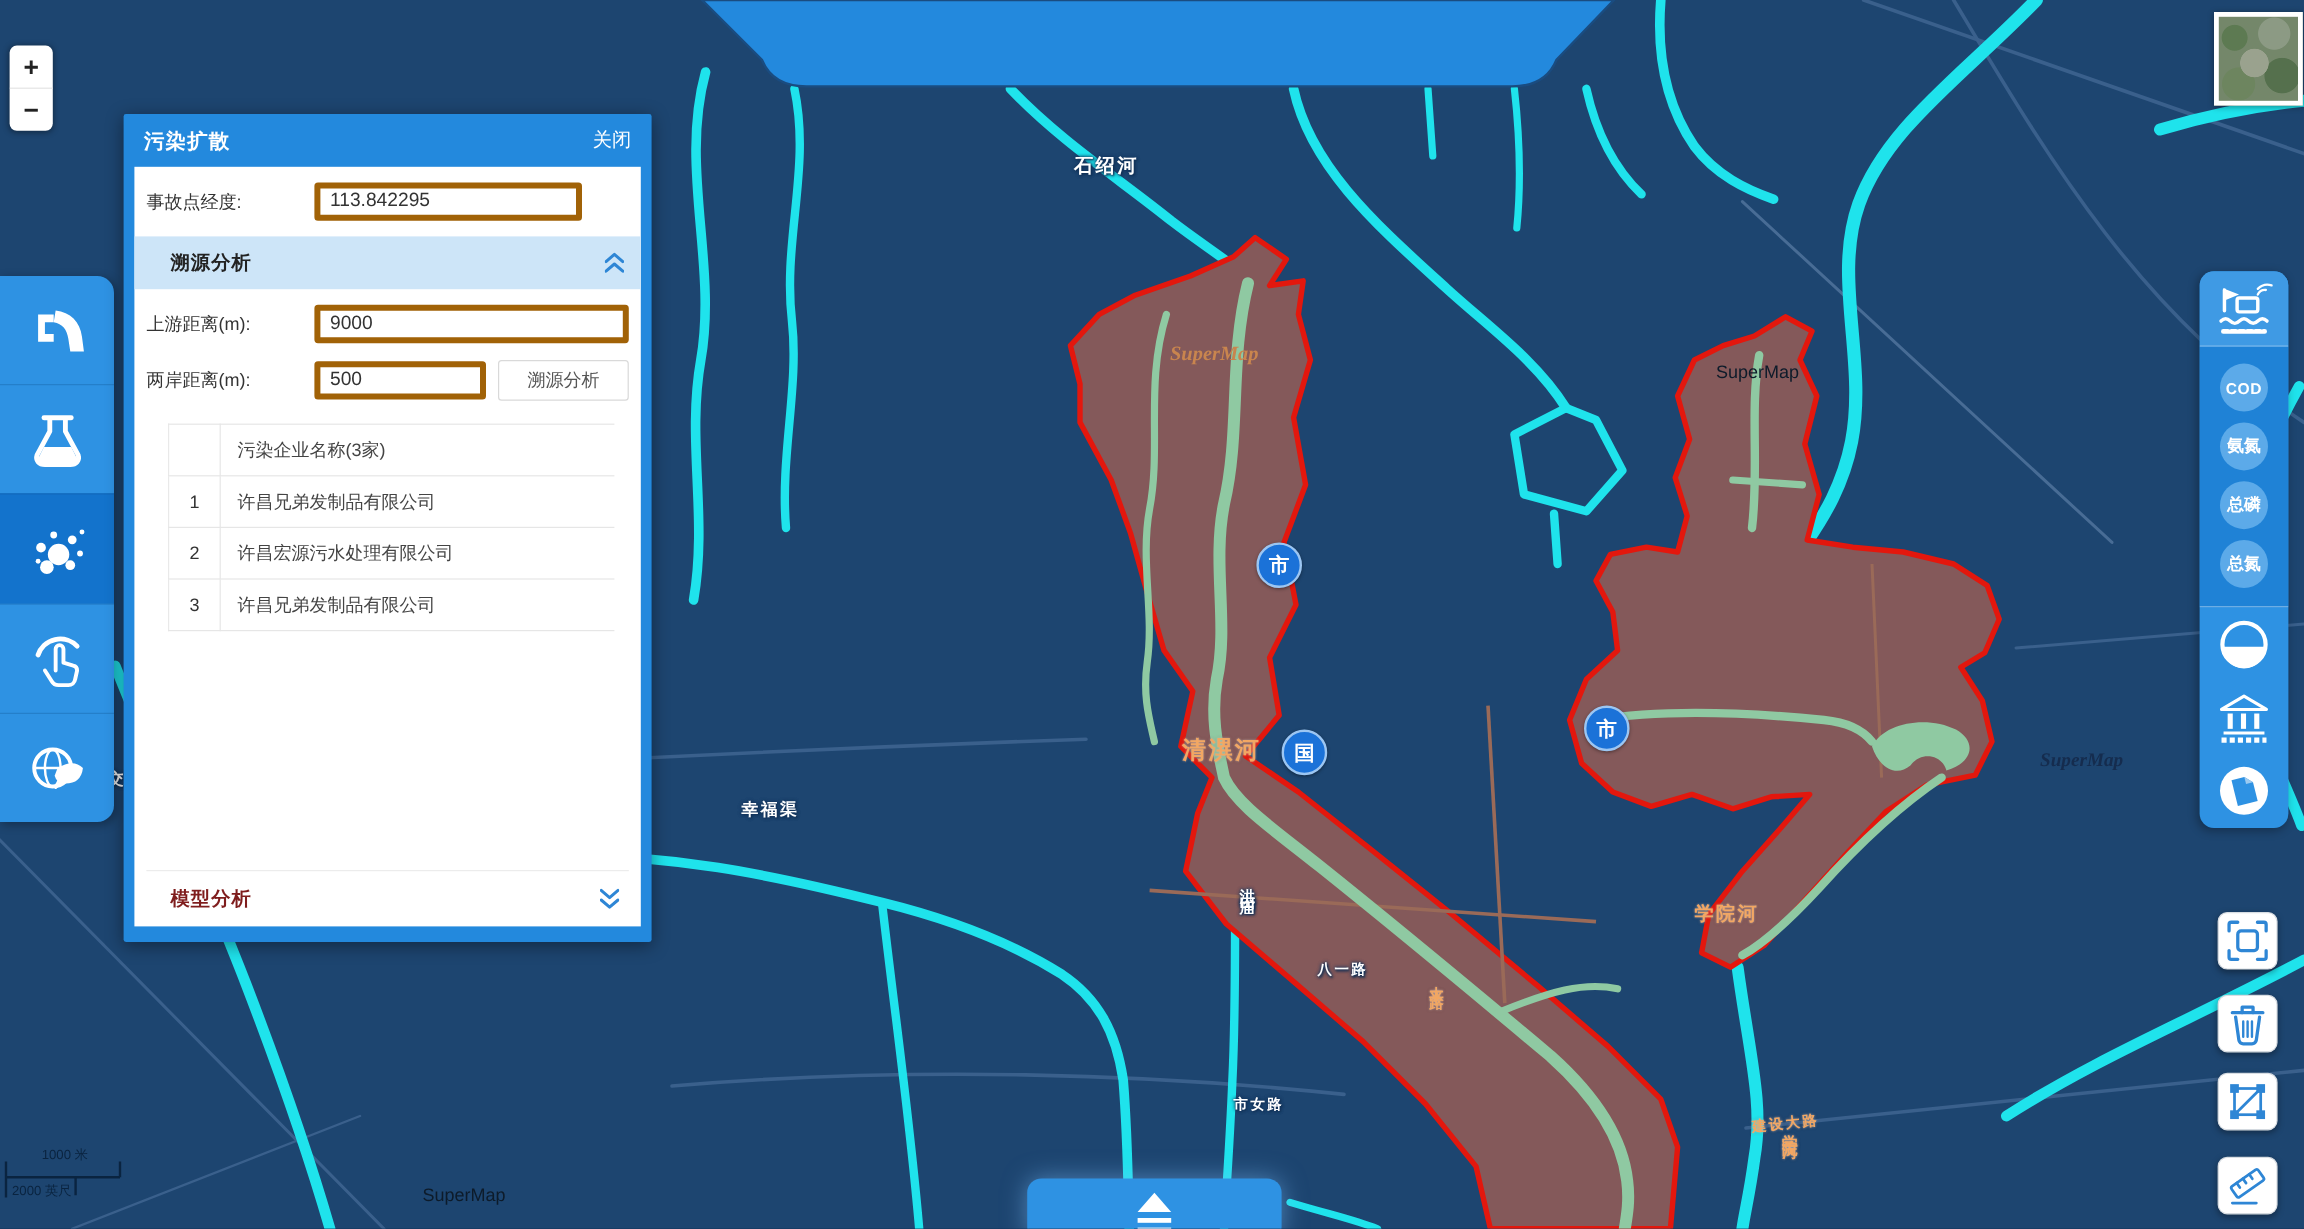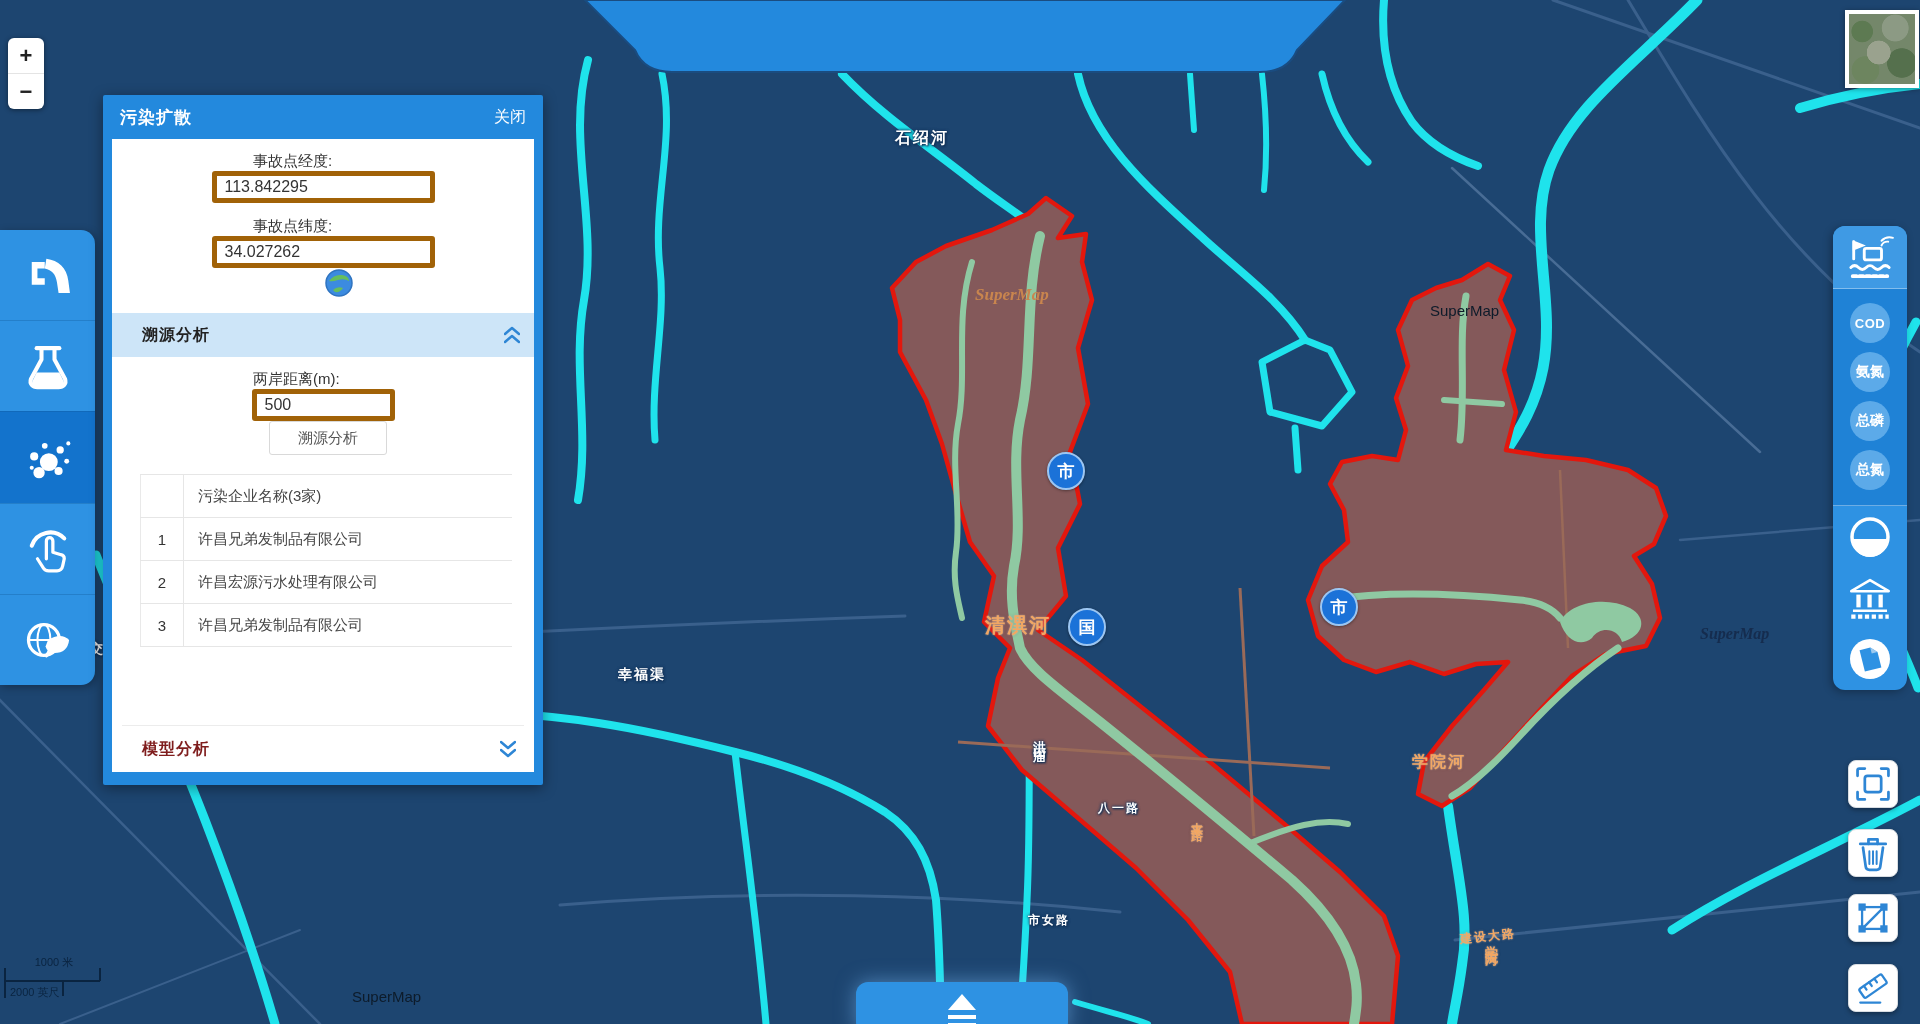--- a/index.html
+++ b/index.html
@@ -22,21 +22,21 @@
 
   
   .panel{position:absolute;left:103px;top:95px;width:440px;height:690px;z-index:20;
     background:#2389DD;padding:0 9px 13px 9px;box-sizing:border-box;border-radius:2px;
     box-shadow:0 3px 14px rgba(0,0,0,.4);display:flex;flex-direction:column;}
   .panel-header{height:44px;display:flex;align-items:center;justify-content:space-between;
     color:#fff;padding:0 8px;}
   .panel-title{font-size:17px;font-weight:bold;letter-spacing:1px;}
   .panel-close{font-size:16px;cursor:pointer;}
   .panel-body{background:#fff;flex:1;display:flex;flex-direction:column;padding:4px 10px 0 10px;overflow:hidden;}
-  .f-row{display:flex;align-items:center;margin:9px 0 5px 0;flex-direction:column;}
+  .f-row{display:flex;align-items:center;margin:9px 0 5px 0;}
   .f-label{width:140px;font-size:15px;color:#333;flex:none;}
   .f-input{height:32px;border:5px solid #a16207;border-radius:3px;padding:0 8px;
     font-size:16px;color:#333;font-family:inherit;box-sizing:border-box;outline:none;}
   .inp-lon{width:223px;}
   .inp-num{width:270px;}
   .inp-short{width:143px;}
   .globe-btn{margin-left:32px;width:32px;height:32px;border:none;background:transparent;padding:0;cursor:pointer;}
   .section-header{margin:8px -10px 4px -10px;background:#CDE5F8;height:44px;flex:none;
     display:flex;align-items:center;padding:0 14px 0 30px;}
   .section-title{font-size:16px;font-weight:bold;color:#222;letter-spacing:1px;flex:1;}
@@ -198,42 +198,35 @@
       <span class="panel-title">污染扩散</span>
       <span class="panel-close">关闭</span>
     </div>
     <div class="panel-body">
 
       <div class="f-row">
         <span class="f-label">事故点经度:</span>
         <input class="f-input inp-lon" value="113.842295" style="">
       </div>
 
-      <div class="f-row">
-        <span class="f-label">事故点纬度:</span>
-        <input class="f-input inp-lon" value="34.027262" style="">
-        <button class="globe-btn">
-          <svg width="30" height="30" viewBox="0 0 30 30">
-            <circle cx="15" cy="15" r="13" fill="#3C8BE0" stroke="#2F74C0" stroke-width="1.5"></circle>
-            <path d="M5,13 Q10,6 18,7 Q25,8 25,13 Q20,10 14,12 Q8,14 5,13 Z" fill="#66BE5E"></path>
-            <path d="M9,22 Q13,18 19,20 Q16,25 11,24 Z" fill="#66BE5E"></path>
-          </svg>
-        </button>
-      </div>
 
       <div class="section-header">
         <span class="section-title">溯源分析</span>
         <span class="chev">
           <svg width="16" height="18" viewBox="0 0 16 18" fill="none" stroke="#2E86D5" stroke-width="2.5" stroke-linecap="round" stroke-linejoin="round">
             <path d="M1,8 L8,2 L15,8"></path>
               <path d="M1,16 L8,10 L15,16"></path>
           </svg>
         </span>
       </div>
 
+      <div class="f-row">
+        <span class="f-label">上游距离(m):</span>
+        <input class="f-input inp-num" value="9000" style="">
+      </div>
 
       <div class="f-row">
         <span class="f-label">两岸距离(m):</span>
         <input class="f-input inp-short" value="500" style="">
         <button class="trace-btn">溯源分析</button>
       </div>
 
       <table class="companies">
         <tbody>
             <tr>

